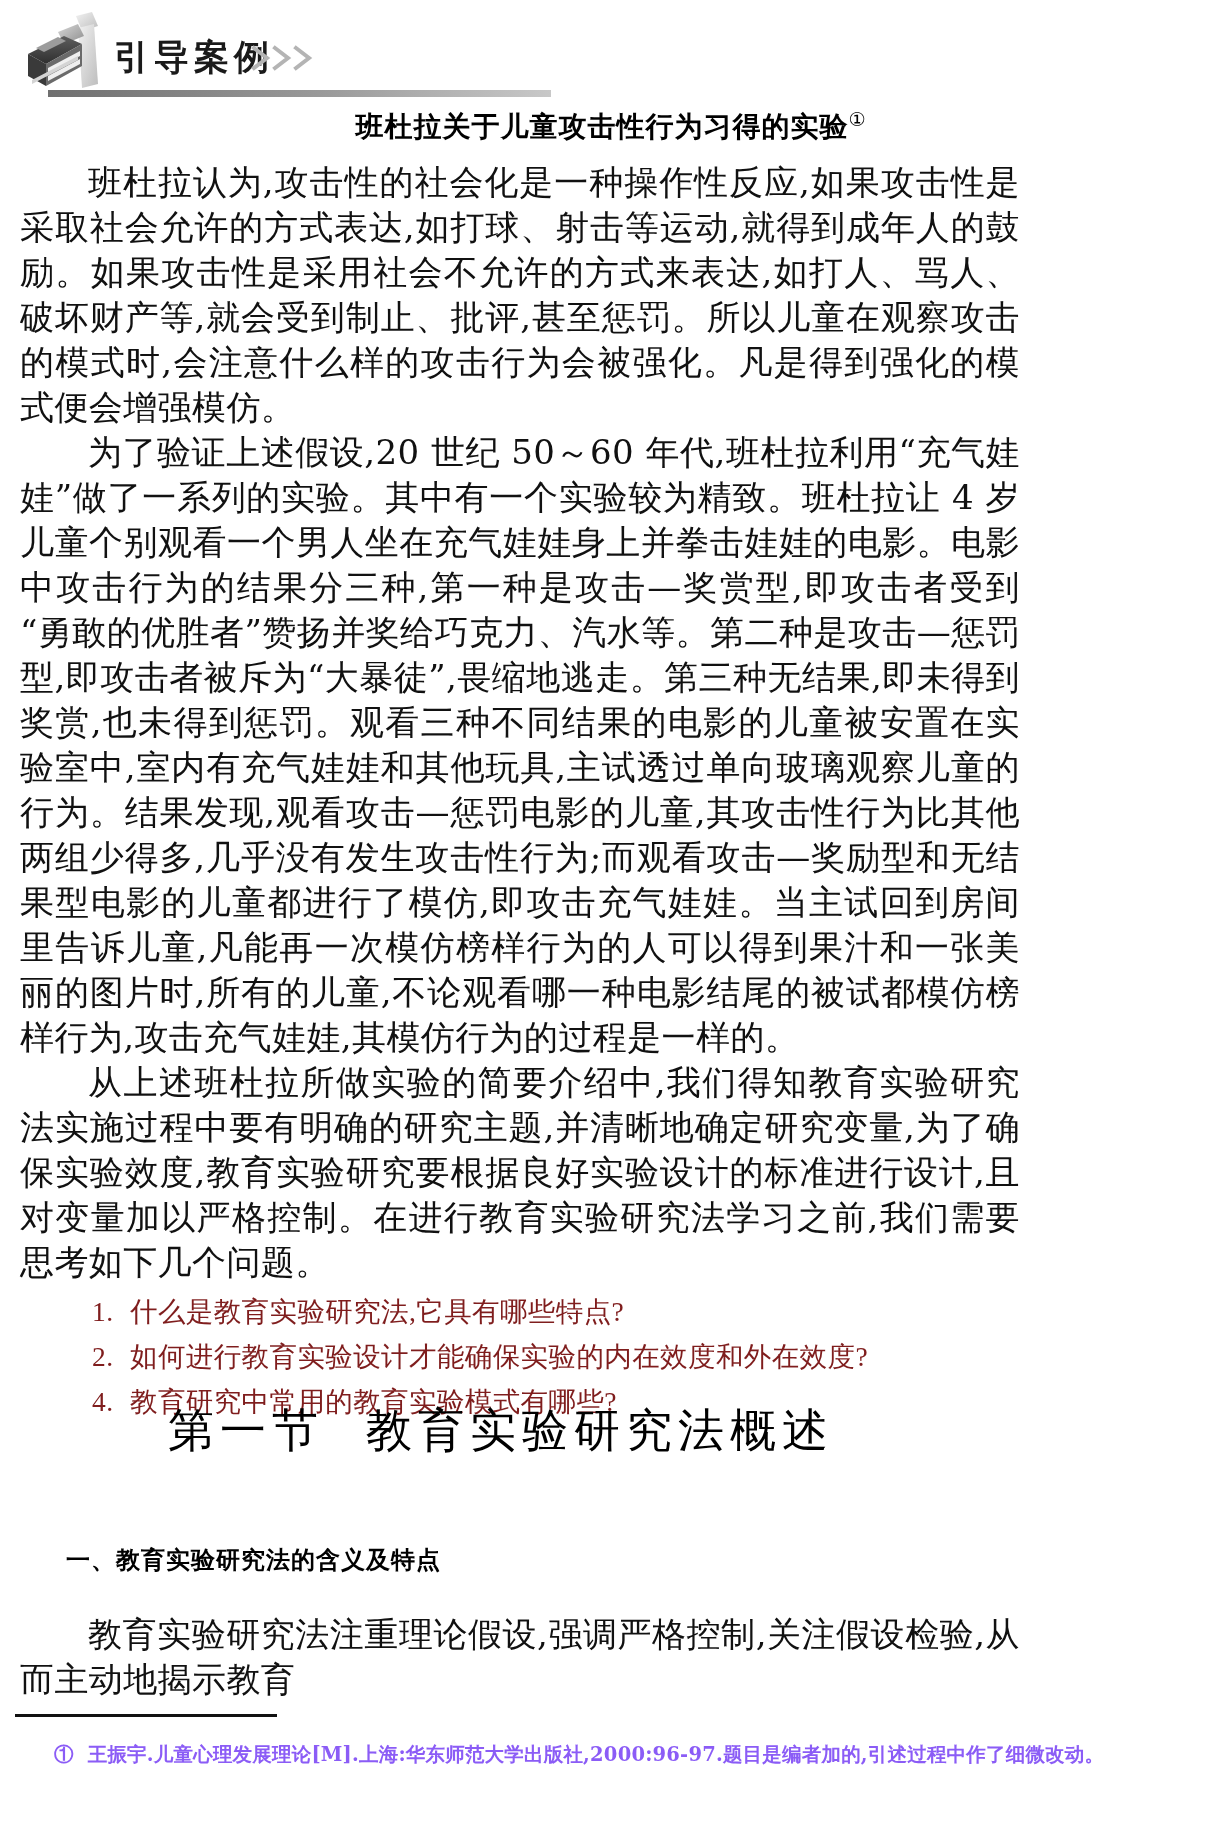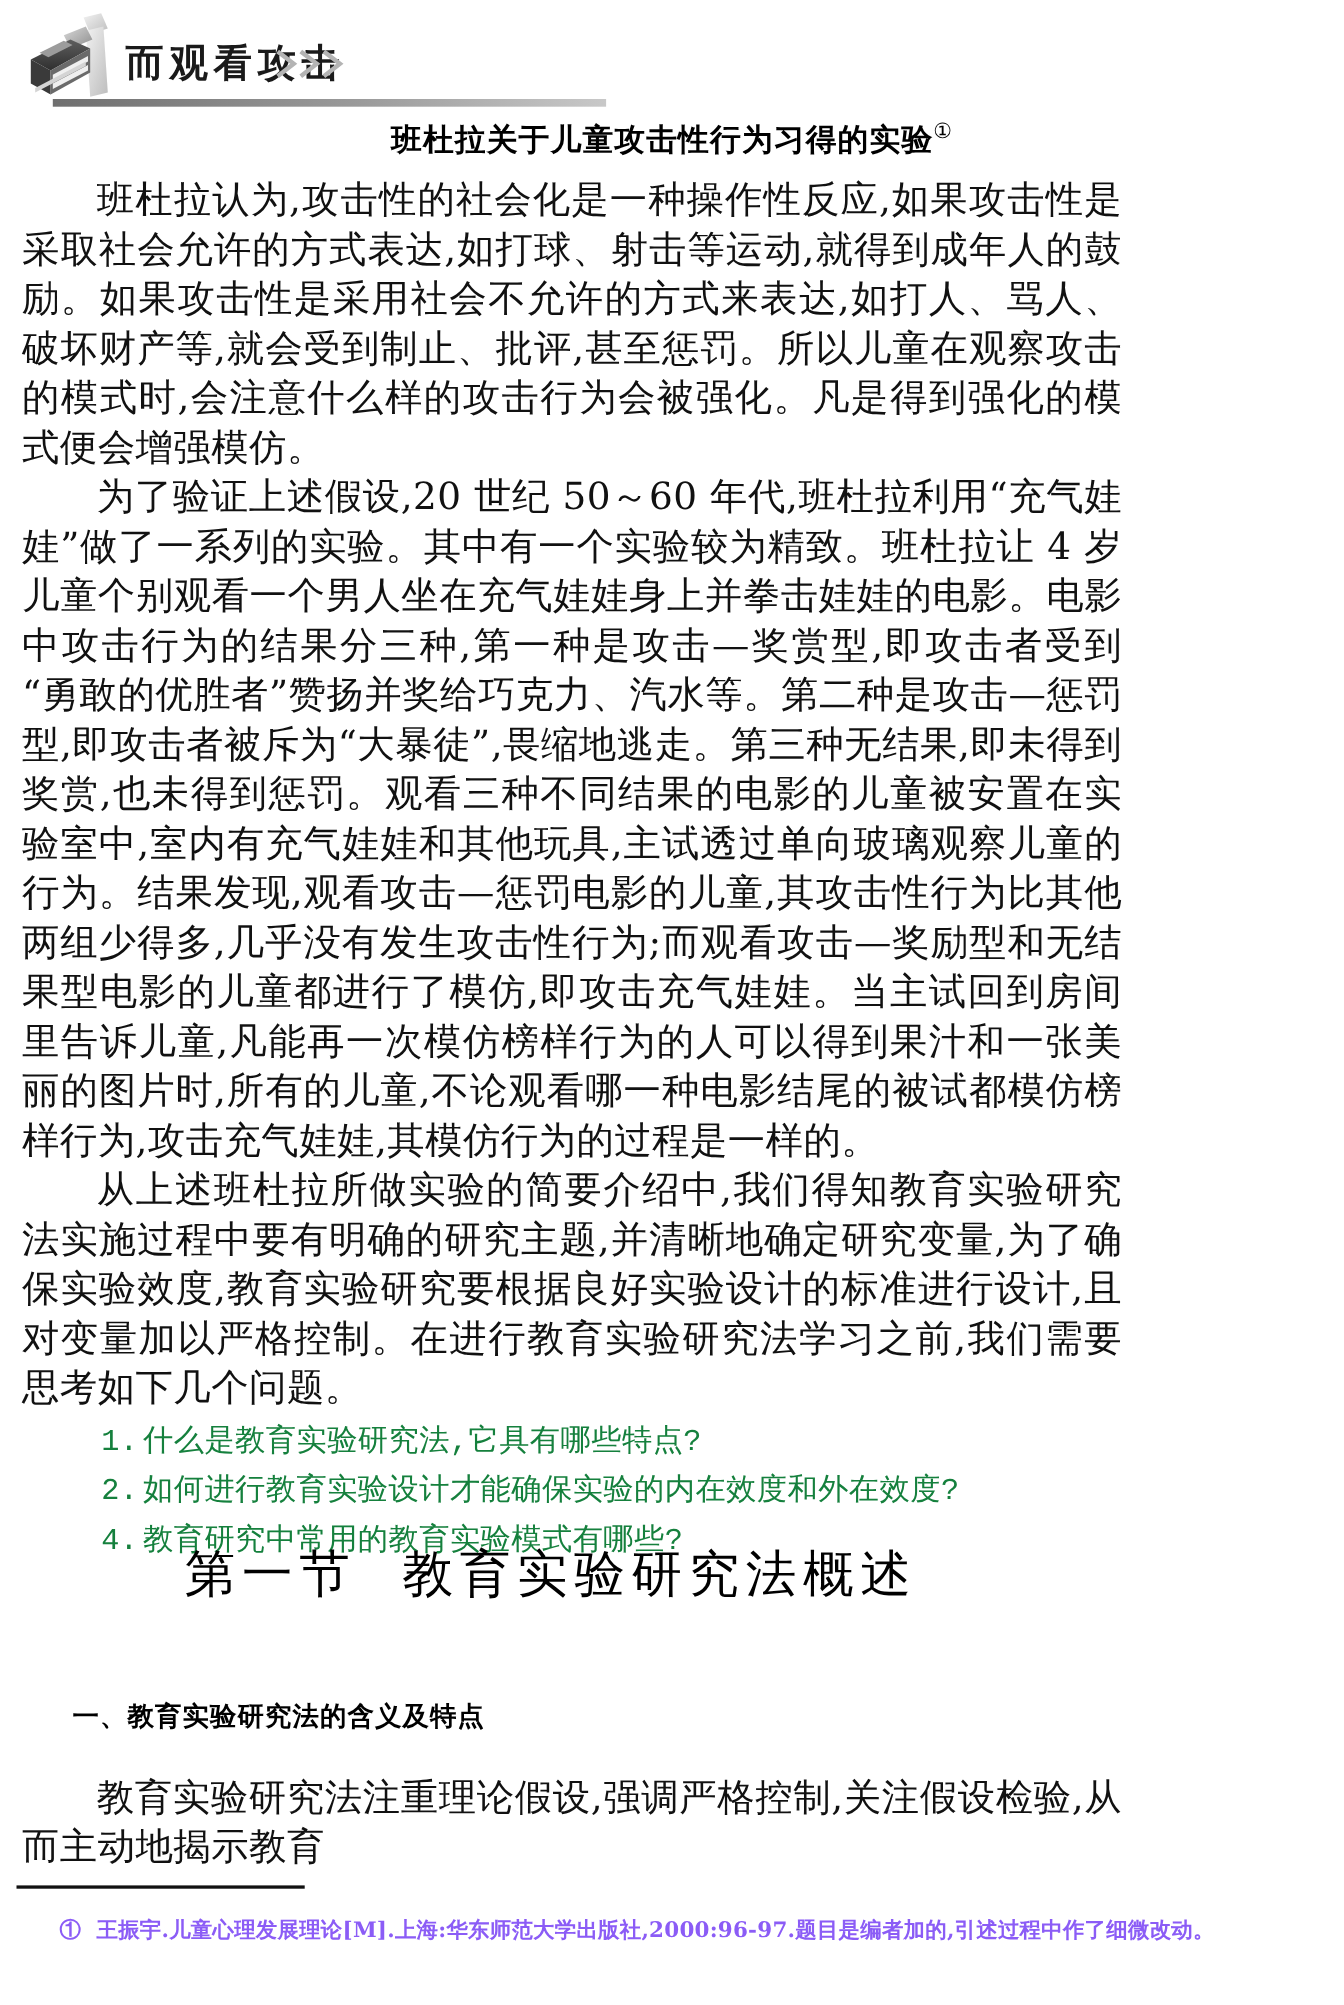--- a/index.html
+++ b/index.html
@@ -106,25 +106,25 @@
   }
   p.para + p.para { margin-top: 0; }
 
   
   .qlist {
     margin: 4px 0 0 0;
     padding: 0;
     list-style: none;
   }
   .qlist li {
-    font-family: Liberation Mono, monospace;
+    font-family: Liberation Serif, serif;
     font-size: 27.5px;
     line-height: 45px;
     padding-left: 72px;
-    color: #15803d;
+    color: #7f1d1d;
     letter-spacing: 0.4px;
     white-space: nowrap;
   }
   .qlist li .qnum {
     display: inline-block;
     min-width: 38px;
   }
 
   
   .section-heading {
@@ -218,21 +218,21 @@
         <path d="M28 54 L64 34 L64 56 L28 76 Z" fill="#6a6a6a"></path>
 
         <path d="M30 58 L62 41 L62 46 L30 63 Z" fill="#efefef"></path>
         <path d="M30 66 L62 49 L62 54 L30 71 Z" fill="#efefef"></path>
         <path d="M14 70 L60 46 L60 50 L14 74 Z" fill="#d4d4d4"></path>
 
         <path d="M18 38 L40 27 L48 31 L26 42 Z" fill="#9c9c9c"></path>
       </svg>
     </div>
 
-    <div class="header-label">而观看攻击</div>
+    <div class="header-label">引导案例</div>
 
     <div class="header-chevrons">
       <svg width="74" height="28" viewBox="0 0 74 28" xmlns="http://www.w3.org/2000/svg">
         <g fill="none" stroke="#b4b4b4" stroke-width="4" stroke-linecap="square">
           <polyline points="4,4 17,14 4,24"></polyline>
           <polyline points="25,4 38,14 25,24"></polyline>
           <polyline points="46,4 59,14 46,24"></polyline>
         </g>
       </svg>
     </div>

